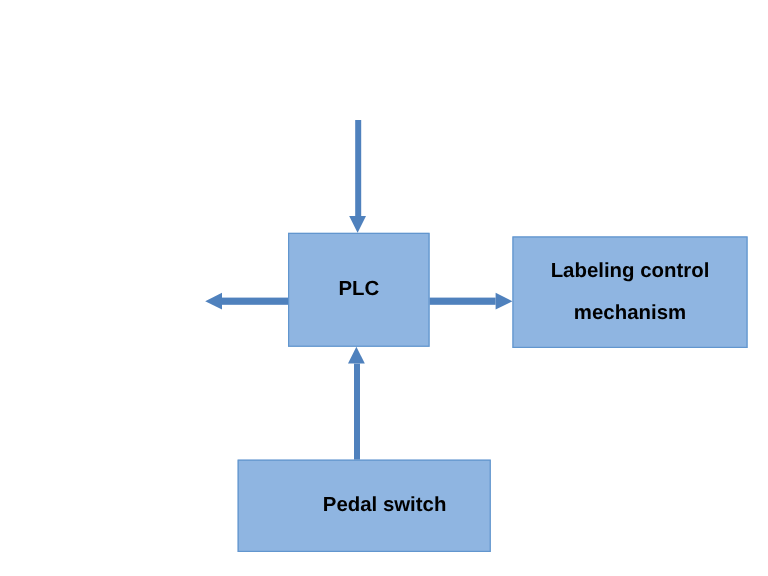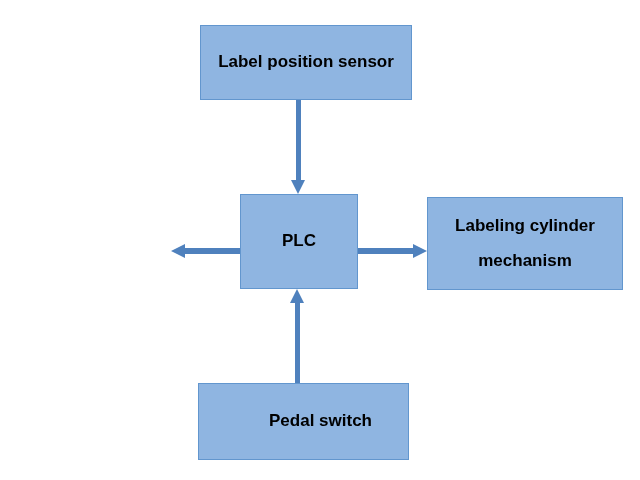--- a/index.html
+++ b/index.html
@@ -74,31 +74,28 @@
   #arrow-left-head  { left: 171px; top: 244px; }
   
   #arrow-right-shaft { left: 358px; top: 248px; width: 55px; height: 6px; }
   #arrow-right-head  { left: 413px; top: 244px; }
 </style>
 </head>
 <body>
 
 <div class="stage">
 
-  <div class="node" id="node-sensor">
-    <span>Label position sensor</span>
-  </div>
 
 
   <div class="node" id="node-plc">
     <span>PLC</span>
   </div>
 
   <div class="node" id="node-cylinder">
-    <span>Labeling cylinder mechanism</span>
+    <span>Labeling control mechanism</span>
   </div>
 
   <div class="node" id="node-pedal">
     <span>Pedal switch</span>
   </div>
 
   <div class="shaft" id="arrow-down-shaft"></div>
   <div class="head head-down" id="arrow-down-head"></div>
 
   <div class="shaft" id="arrow-up-shaft"></div>

